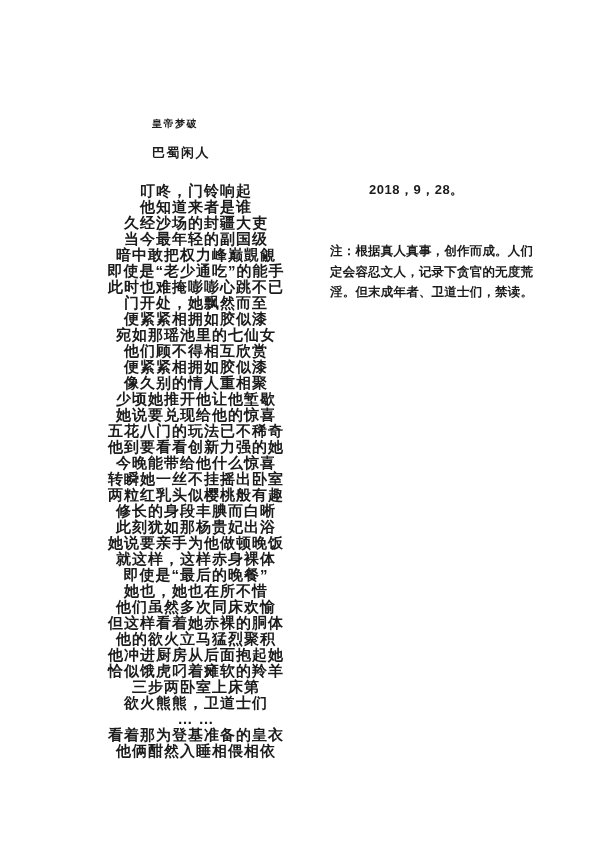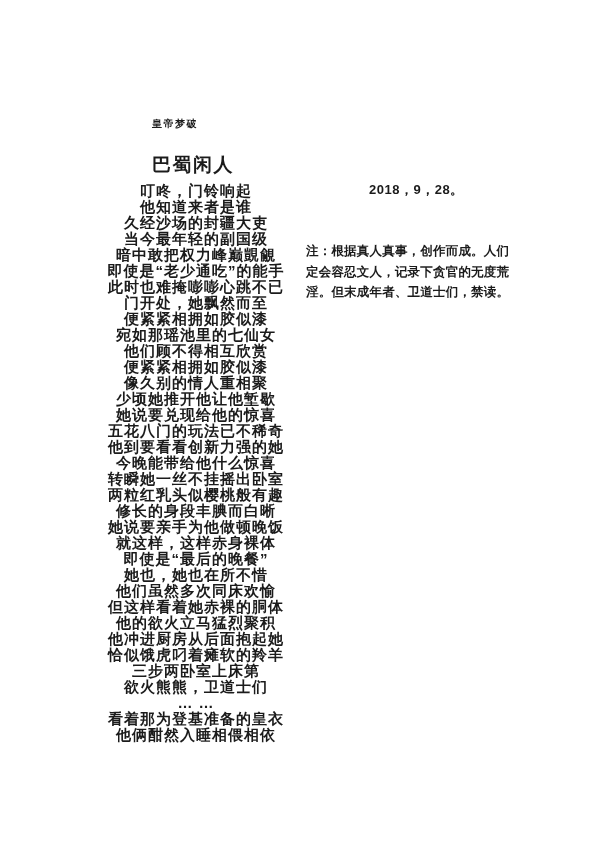--- a/index.html
+++ b/index.html
@@ -21,22 +21,22 @@
     position: absolute;
     left: 152px;
     top: 117px;
     font-size: 10px;
     letter-spacing: 1.5px;
     white-space: nowrap;
   }
   .doc-author {
     position: absolute;
     left: 152px;
-    top: 152px;
-    font-size: 19px;
+    top: 144px;
+    font-size: 13px;
     letter-spacing: 1.5px;
     white-space: nowrap;
   }
   .poem {
     position: absolute;
     left: 0;
     top: 183px;
     width: 392px;
     text-align: center;
     font-size: 15px;
@@ -58,20 +58,21 @@
     position: absolute;
     left: 306px;
     top: 241px;
     width: 220px;
     font-size: 12.5px;
     line-height: 20.5px;
     letter-spacing: 0.2px;
   }
   .note .note-line {
     white-space: nowrap;
+    margin-left: 24px;
   }
 </style>
 </head>
 <body>
 
 <div class="page">
 
   <div class="doc-title">皇帝梦破</div>
 
   <div class="doc-author">巴蜀闲人</div>
@@ -91,20 +92,21 @@
       <div class="poem-line">便紧紧相拥如胶似漆</div>
       <div class="poem-line">像久别的情人重相聚</div>
       <div class="poem-line">少顷她推开他让他堑歇</div>
       <div class="poem-line">她说要兑现给他的惊喜</div>
       <div class="poem-line">五花八门的玩法已不稀奇</div>
       <div class="poem-line">他到要看看创新力强的她</div>
       <div class="poem-line">今晚能带给他什么惊喜</div>
       <div class="poem-line">转瞬她一丝不挂摇出卧室</div>
       <div class="poem-line">两粒红乳头似樱桃般有趣</div>
       <div class="poem-line">修长的身段丰腆而白晰</div>
+      <div class="poem-line">此刻犹如那杨贵妃出浴</div>
       <div class="poem-line">她说要亲手为他做顿晚饭</div>
       <div class="poem-line">就这样，这样赤身裸体</div>
       <div class="poem-line">即使是“最后的晚餐”</div>
       <div class="poem-line">她也，她也在所不惜</div>
       <div class="poem-line">他们虽然多次同床欢愉</div>
       <div class="poem-line">但这样看着她赤裸的胴体</div>
       <div class="poem-line">他的欲火立马猛烈聚积</div>
       <div class="poem-line">他冲进厨房从后面抱起她</div>
       <div class="poem-line">恰似饿虎叼着瘫软的羚羊</div>
       <div class="poem-line">三步两卧室上床第</div>

